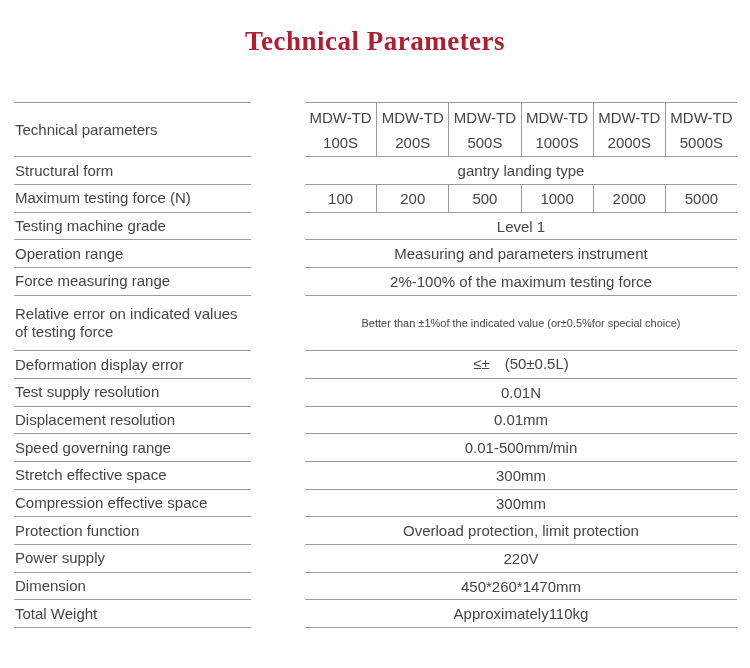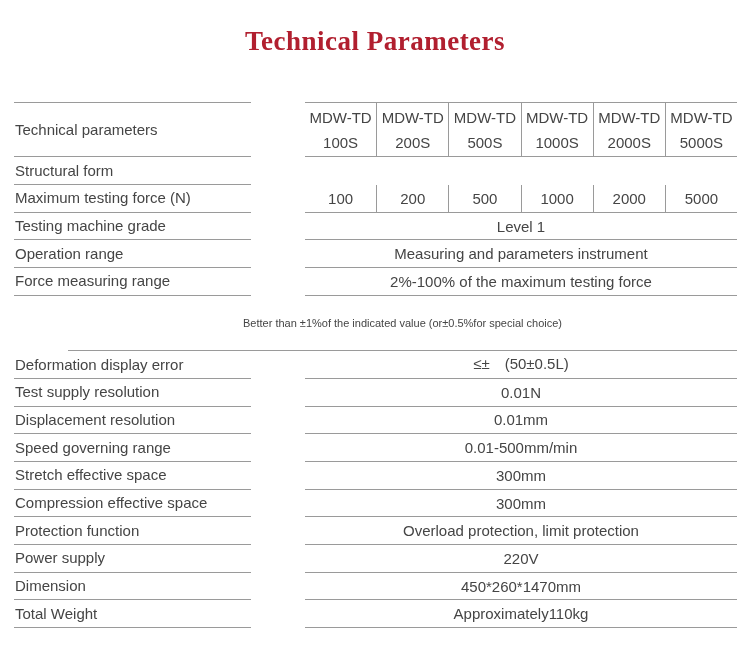--- a/index.html
+++ b/index.html
@@ -92,20 +92,23 @@
         </div>
         <div class="cell model-cell">
           <span class="model-line">MDW-TD</span>
           <span class="model-line">5000S</span>
         </div>
       </div>
     </div>
     <div class="row">
       <div class="cell label-cell">Structural form</div>
       <div class="gap"></div>
+      <div class="values">
+        <div class="cell">gantry landing type</div>
+      </div>
     </div>
     <div class="row">
       <div class="cell label-cell">Maximum testing force (N)</div>
       <div class="gap"></div>
       <div class="values cols">
         <div class="cell">100</div>
         <div class="cell">200</div>
         <div class="cell">500</div>
         <div class="cell">1000</div>
         <div class="cell">2000</div>
@@ -127,20 +130,21 @@
       </div>
     </div>
     <div class="row">
       <div class="cell label-cell">Force measuring range</div>
       <div class="gap"></div>
       <div class="values">
         <div class="cell">2%-100% of the maximum testing force</div>
       </div>
     </div>
     <div class="row tall">
+      <div class="cell label-cell">Relative error on indicated values of testing force</div>
       <div class="gap"></div>
       <div class="values">
         <div class="cell long">Better than ±1%of the indicated value (or±0.5%for special choice)</div>
       </div>
     </div>
     <div class="row">
       <div class="cell label-cell">Deformation display error</div>
       <div class="gap"></div>
       <div class="values">
         <div class="cell">≤±　(50±0.5L)</div>

